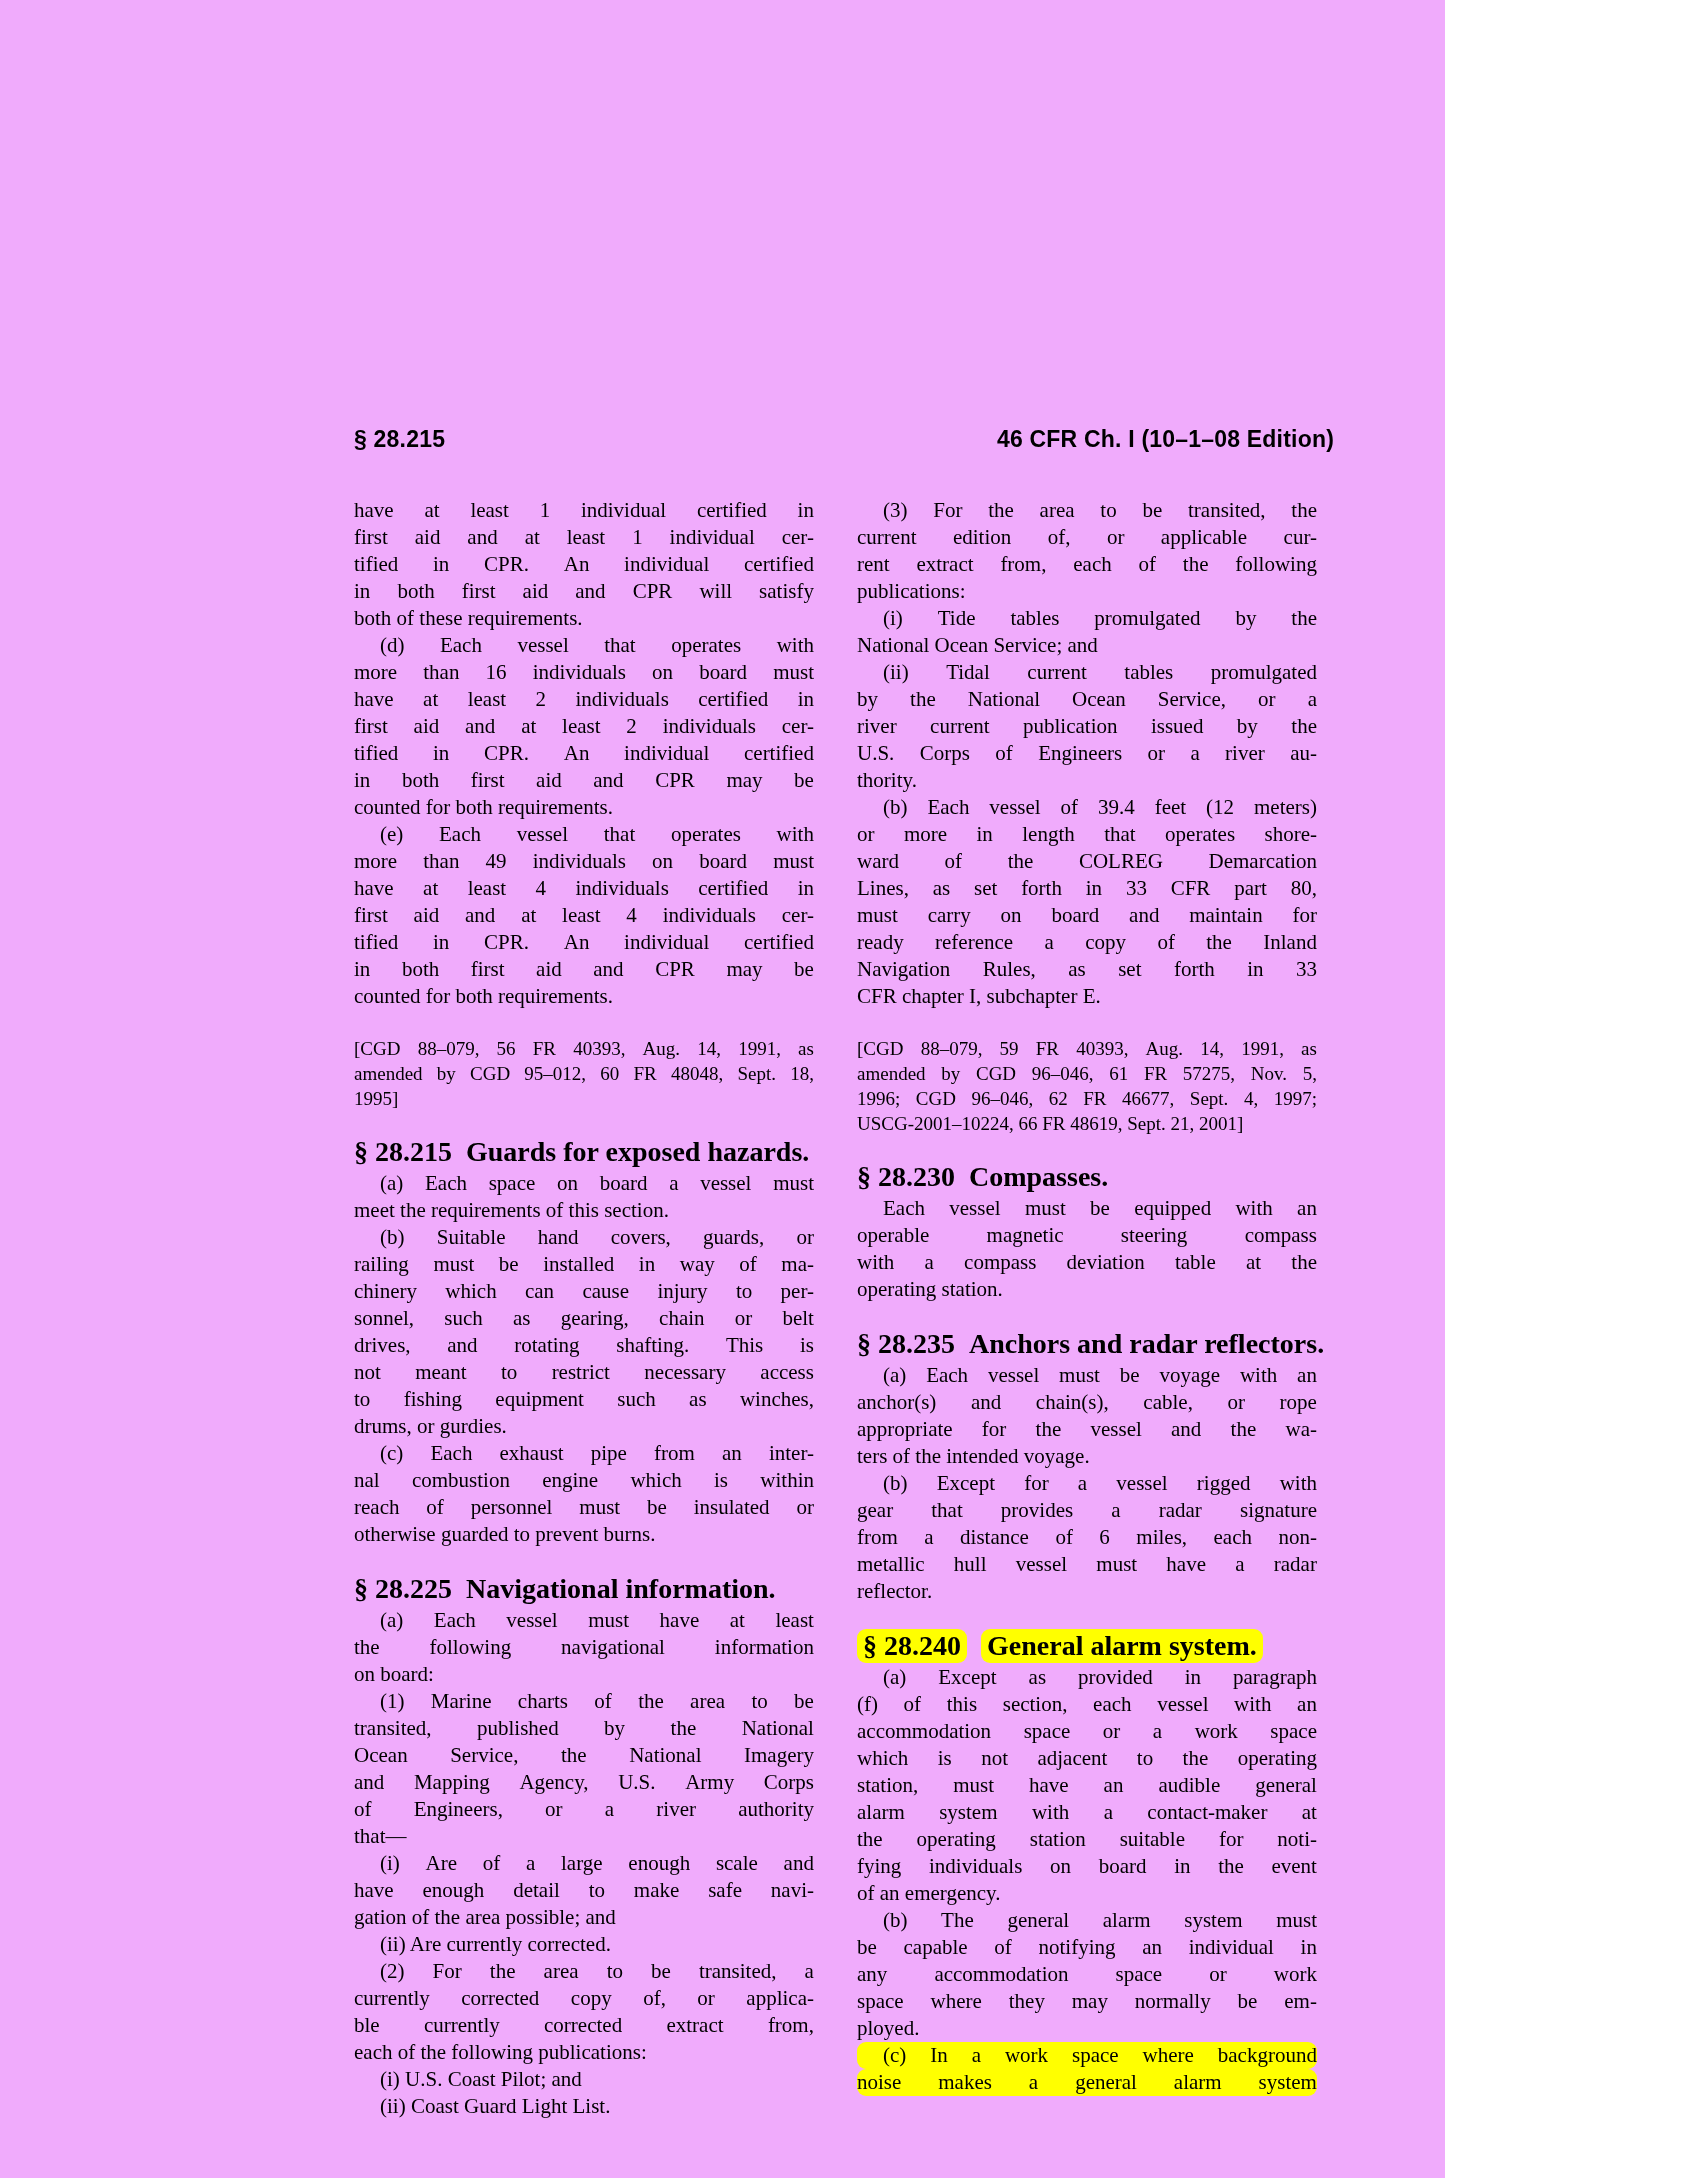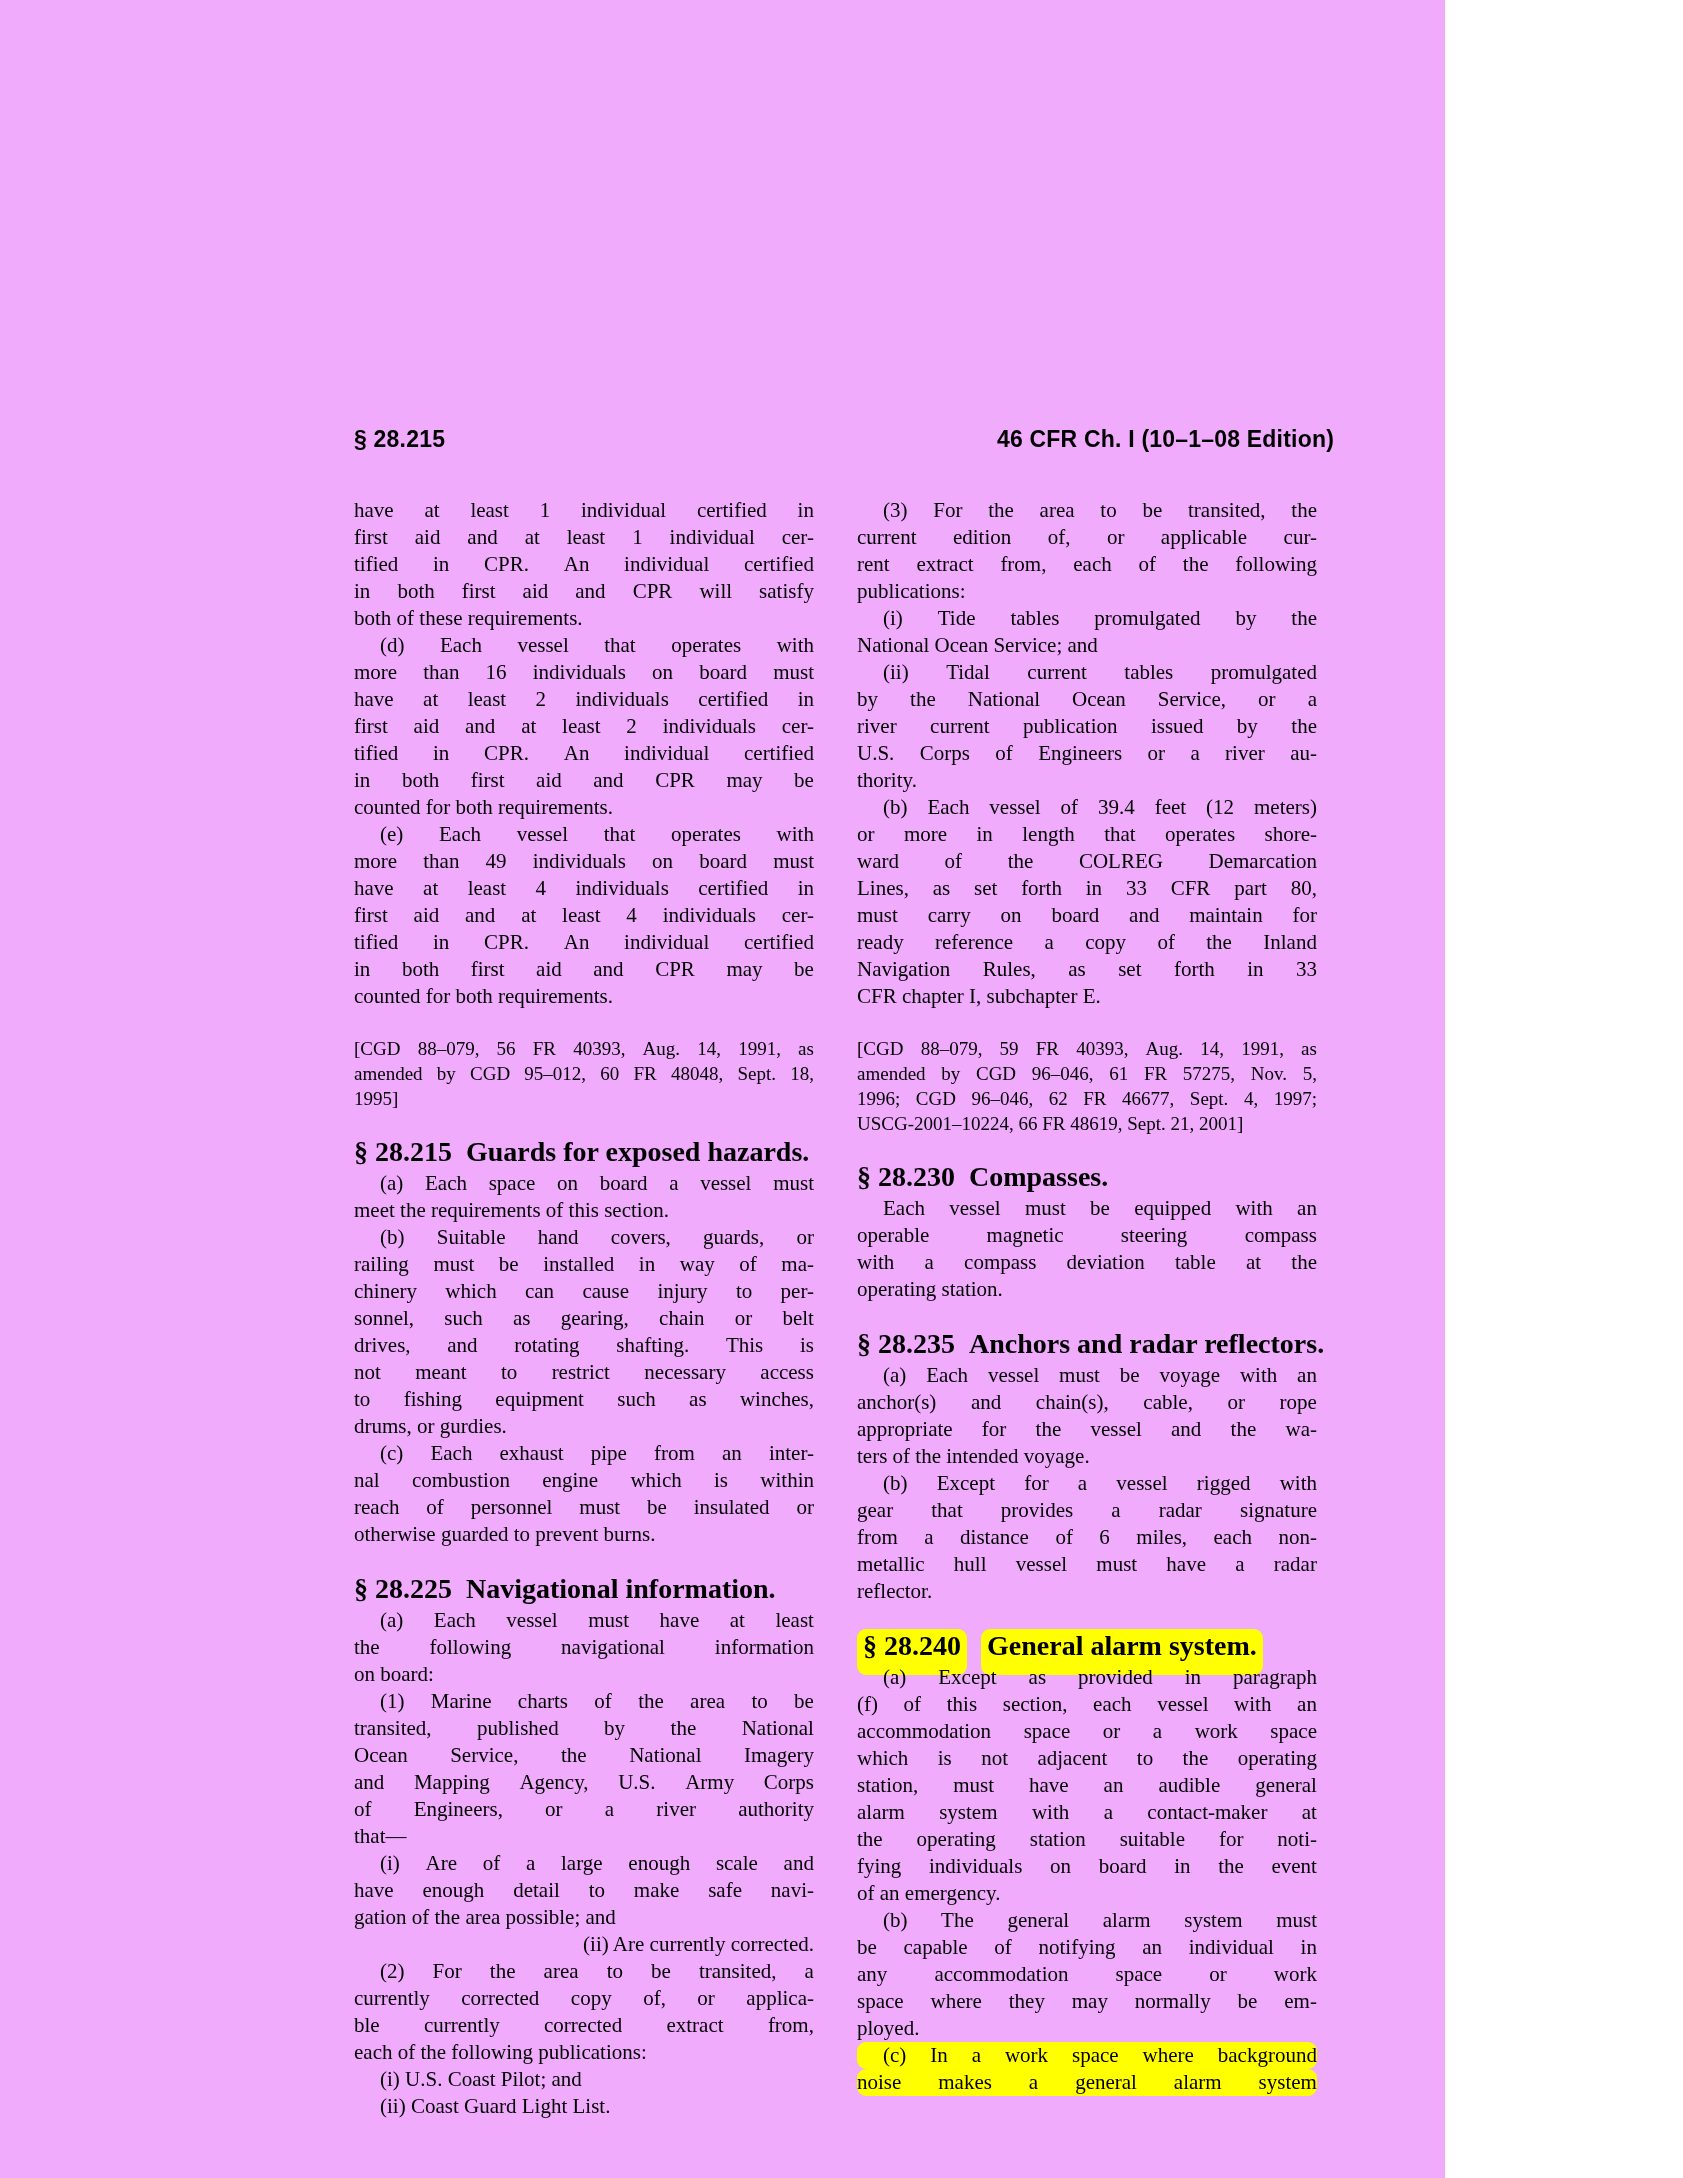--- a/index.html
+++ b/index.html
@@ -90,21 +90,21 @@
   }
   .cite .ln, .cite .lnjust {
     font-size: 19px;
     line-height: 25px;
   }
 
   
   .hl {
     background: #ffff00;
     border-radius: 9px;
-    padding: 1px 6px 14px 6px;
+    padding: 1px 6px 2px 6px;
     box-decoration-break: clone;
     -webkit-box-decoration-break: clone;
   }
   .hl-row {
     display: flex;
     justify-content: space-between;
     font-size: 21px;
     line-height: 27px;
     white-space: nowrap;
     background: #ffff00;
@@ -517,21 +517,21 @@
               <span>detail</span>
               <span>to</span>
               <span>make</span>
               <span>safe</span>
               <span>navi-</span>
             </div>
           <div class="ln">gation of the area possible; and</div>
         </div>
 
         <div>
-          <div class="ln" style="padding-left:26px;text-align:right;">(ii) Are currently corrected.</div>
+          <div class="ln" style="padding-left:26px;">(ii) Are currently corrected.</div>
         </div>
 
         <div>
           <div class="lnjust ind">
               <span>(2)</span>
               <span>For</span>
               <span>the</span>
               <span>area</span>
               <span>to</span>
               <span>be</span>

